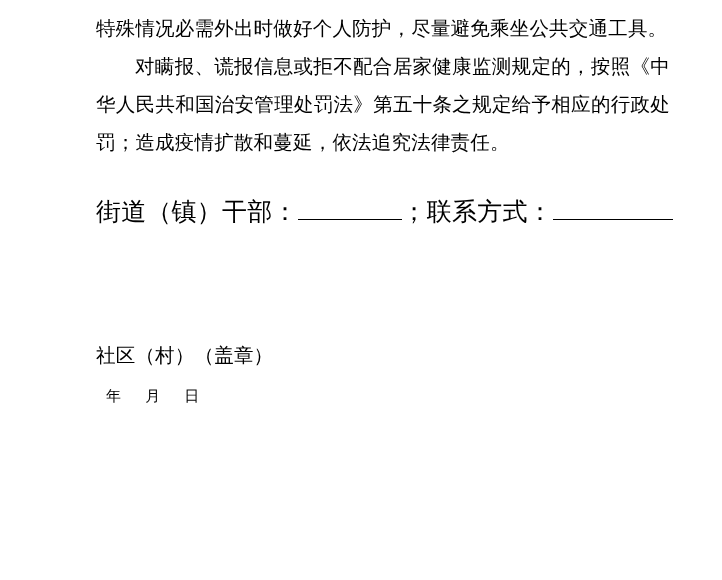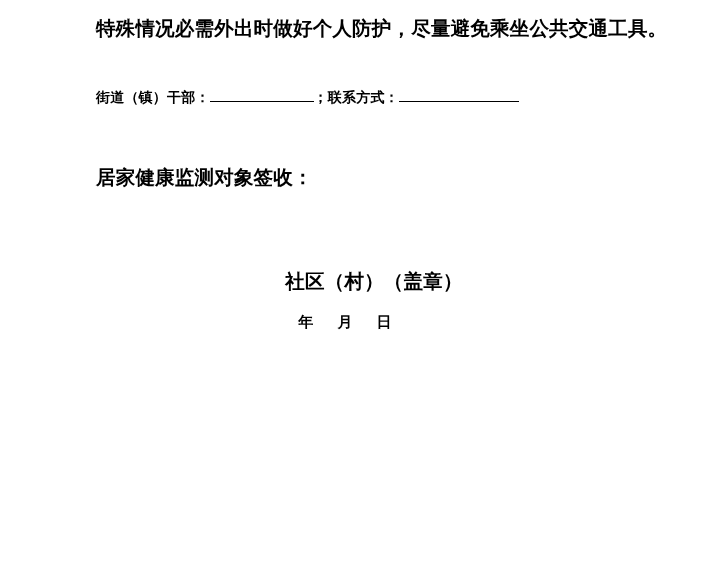--- a/index.html
+++ b/index.html
@@ -13,38 +13,37 @@
     font-family: "Liberation Serif", "DejaVu Serif", serif;
     color: #000000;
     overflow: hidden;
   }
   .page {
     position: relative;
     width: 722px;
     height: 488px;
     box-sizing: border-box;
     padding: 10px 52px 0 96px;
-    font-weight: bold;
   }
   .para {
     font-size: 19.5px;
     line-height: 38px;
     text-align: justify;
     text-justify: inter-ideograph;
     letter-spacing: 0.2px;
     margin: 0;
   }
   .para.indent {
     text-indent: 2em;
   }
   .spacer-md { height: 30px; }
   .spacer-lg { height: 40px; }
 
   .sig-line {
-    font-size: 14px;
+    font-size: 25px;
     line-height: 40px;
     white-space: nowrap;
     letter-spacing: 0.2px;
   }
   .blank {
     display: inline-block;
     border-bottom: 1.3px solid #000;
     vertical-align: baseline;
     height: 1em;
   }
@@ -52,21 +51,21 @@
   .blank.w2 { width: 120px; }
 
   .receipt {
     font-size: 19.5px;
     line-height: 40px;
     letter-spacing: 0.2px;
   }
 
   .right-block {
     margin-top: 64px;
-    text-align: center;
+    text-align: left;
     padding-right: 18px;
   }
   .stamp {
     font-size: 19.5px;
     line-height: 40px;
     letter-spacing: 0.2px;
   }
   .date-row {
     font-size: 15px;
     line-height: 40px;
@@ -75,31 +74,31 @@
   }
   .date-row span { margin: 0 10px; }
 </style>
 </head>
 <body>
 
 <div class="page">
 
   <p class="para">特殊情况必需外出时做好个人防护，尽量避免乘坐公共交通工具。</p>
 
+  <p class="para indent">对瞒报、谎报信息或拒不配合居家健康监测规定的，按照《中华人民共和国治安管理处罚法》第五十条之规定给予相应的行政处罚；造成疫情扩散和蔓延，依法追究法律责任。</p>
 
   <div class="spacer-md"></div>
 
   <div class="sig-line">
     <span>街道（镇）干部：</span><span class="blank w1"></span><span>；</span><span>联系方式：</span><span class="blank w2"></span>
   </div>
 
 
   <div class="spacer-lg"></div>
 
-  <div class="receipt">居家健康监测对象签收：</div>
 
   <div class="right-block">
     <div class="stamp">社区（村）（盖章）</div>
     <div class="date-row">
       <span>年</span>
       <span>月</span>
       <span>日</span>
     </div>
   </div>
 

